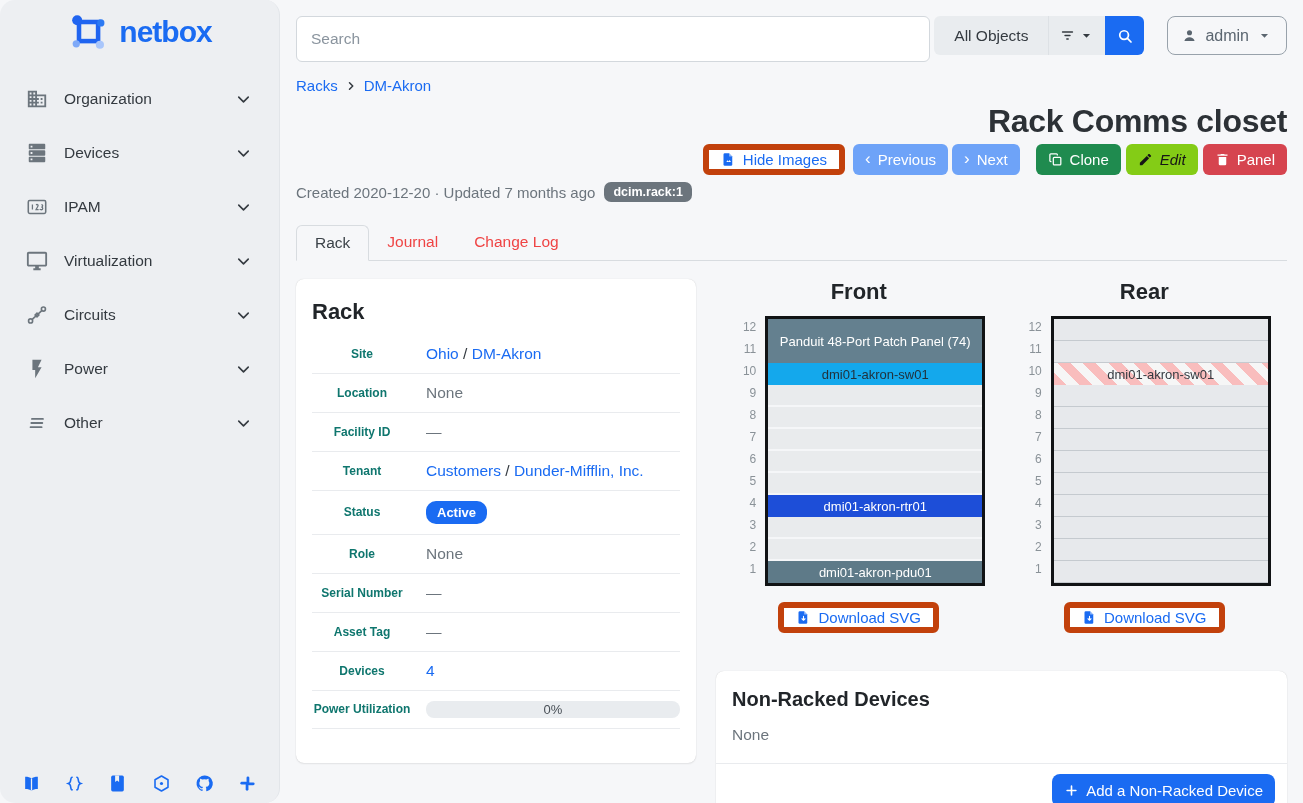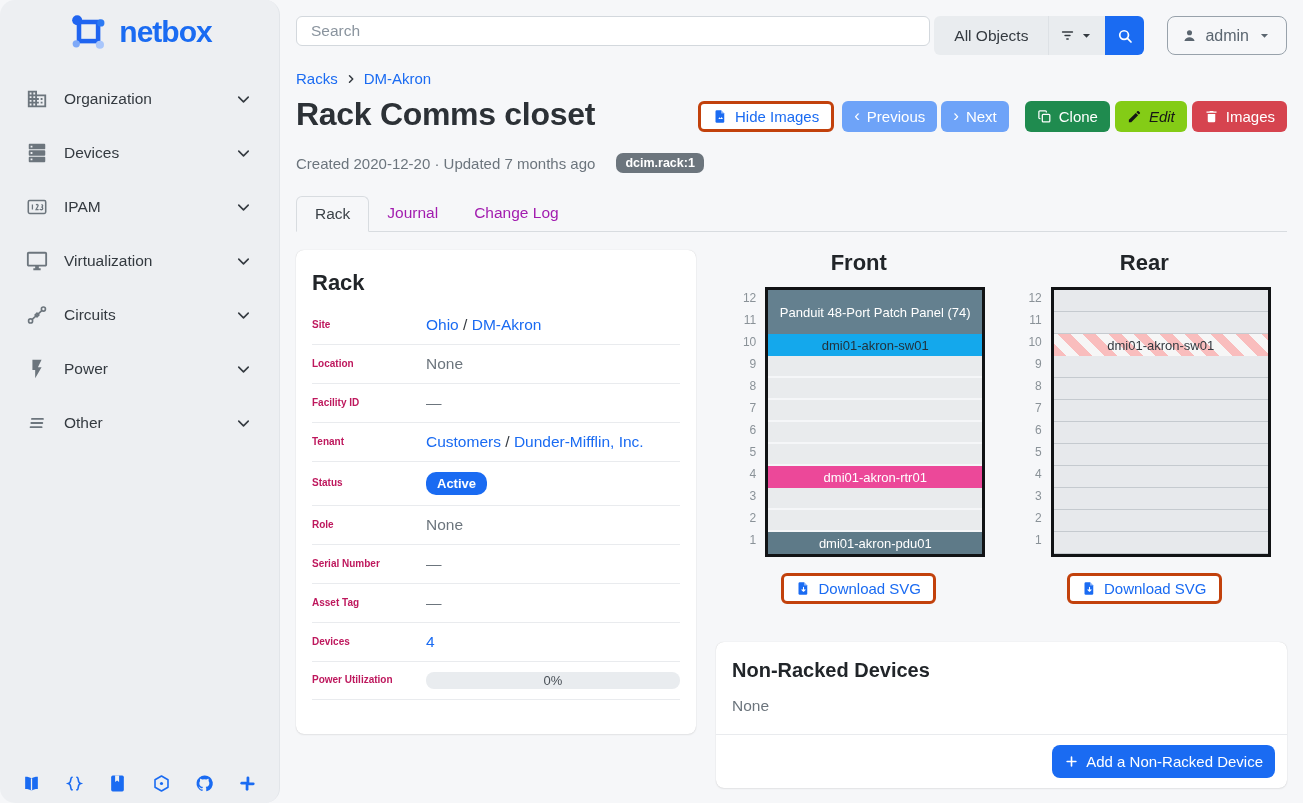--- a/index.html
+++ b/index.html
@@ -32,21 +32,21 @@
     display:flex; justify-content:space-between; padding:0 22px;
   }
   .side-footer .ficon { color:#1a6bf2; width:19px; height:19px; cursor:pointer; }
   .side-footer .ficon svg { width:19px; height:19px; }
 
   
   main { margin-left:280px; padding:16px; position:relative; }
 
   .search-row { display:flex; align-items:stretch; }
   .search-input {
-    flex:1; height:30px; border:1px solid #d3d8dd; border-radius:6px;
+    flex:1; height:46px; border:1px solid #d3d8dd; border-radius:6px;
     padding:0 14px; font-size:15.5px; background:#fff; color:#343a40; outline:none;
   }
   .search-input::placeholder { color:#8a949e; }
   .sgroup { display:flex; margin-left:4px; }
   .obj-btn {
     height:39px; border:none; background:#e9ecef; color:#343a40;
     font-size:15.5px; padding:0 20px; border-radius:6px 0 0 6px; cursor:pointer;
   }
   .filter-btn {
     height:39px; border:none; border-left:1px solid #dde1e5; background:#e9ecef;
@@ -61,61 +61,61 @@
   .user-btn {
     height:39px; margin-left:23px; border:1px solid #98a2ab; border-radius:8px;
     background:transparent; color:#5b6670; padding:0 13px;
     display:flex; align-items:center; gap:7px; font-size:16px; cursor:pointer;
   }
   .user-btn svg { width:17px; height:17px; }
 
   .breadcrumb { display:flex; align-items:center; gap:7px; margin-top:15px; font-size:15px; }
   .breadcrumb .bsep svg { width:12px; height:12px; }
 
-  .header-row { display:flex; align-items:center; margin-top:9px; }
+  .header-row { display:flex; align-items:flex-end; margin-top:9px;flex-direction:column; }
   h1.title { font-size:32px; font-weight:700; color:#2c3136; letter-spacing:-0.3px; }
   .actions { margin-left:auto; display:flex; gap:8px; margin-top:4px; }
   .btn {
     height:31px; padding:0 12px; border-radius:6px; font-size:15px; border:none;
     display:inline-flex; align-items:center; gap:7px; cursor:pointer; white-space:nowrap;
   }
   .btn svg { width:15px; height:15px; }
-  .btn-outline { background:#fff; border:3px solid #c2410c; color:#1a6bf2; }
+  .btn-outline { background:#fff; border:6px solid #c2410c; color:#1a6bf2; }
   .btn-soft { background:#6ea3f8; color:#fff; }
   .btn-soft .gl { font-size:17px; line-height:1; margin-top:-2px; }
   .btn-green { background:#1f8b4f; color:#fff; }
   .btn-yellow { background:#84cc16; color:#161616;font-style:italic; }
   .btn-red { background:#d6444f; color:#fff; }
   .pn-group { display:flex; gap:4px; }
   .cud-group { display:flex; gap:5px; margin-left:8px; }
 
-  .meta-row { margin-top:20px; color:#6c757d; font-size:15px; display:flex; align-items:center;gap:12px; }
+  .meta-row { margin-top:7px; color:#6c757d; font-size:15px; display:flex; align-items:center; }
   .id-badge {
     background:#6c757d; color:#fff; font-size:12.5px; font-weight:700;
     border-radius:7px; padding:3px 9px; margin-left:9px;
   }
 
   .tabs { display:flex; margin-top:23px; border-bottom:1px solid #d8dce0; }
   .tab { padding:8px 18px; font-size:15.5px; cursor:pointer; }
   .tab.active {
     background:#f6f7f9; border:1px solid #d8dce0; border-bottom:1px solid #f6f7f9;
     border-radius:6px 6px 0 0; margin-bottom:-1px; color:#3c4349;
   }
-  .tab.inactive { color:#a21caf; }
+  .tab.inactive { color:#ef4444; }
 
   .content { display:flex; gap:20px; margin-top:18px; align-items:flex-start; }
   .card {
     background:#fff; border-radius:8px;
     box-shadow:0 0 1px rgba(0,0,0,.18), 0 1px 2px rgba(0,0,0,.07);
   }
   .left-col { width:400px; flex:none; }
   .rack-card { padding:20px 16px 34px; }
   .rack-card h2 { font-size:22px; font-weight:700; color:#212529; margin-bottom:10px; }
   .prow { display:flex; align-items:center; padding:10px 0; border-bottom:1px solid #e9ebee; }
-  .plabel { width:100px; flex:none; font-weight:700; font-size:10px; color:#be185d; line-height:1.25; }
+  .plabel { width:100px; flex:none; font-weight:700; font-size:12px; color:#0f766e; line-height:1.25;text-align:center; }
   .pval { flex:1; font-size:15.5px; padding-left:14px; }
   .muted { color:#6c757d; }
   .badge-active {
     display:inline-block; background:#1a6bf2; color:#fff; font-size:13px; font-weight:700;
     border-radius:10px; padding:4px 11px;
   }
   .bar { position:relative; height:17px; background:#e9ecef; border-radius:8px; overflow:hidden; }
   .bar-fill { position:absolute; left:0; top:0; bottom:0; background:#1f8b4f; border-radius:8px 0 0 8px; }
   .bar-label {
     position:absolute; top:0; bottom:0; display:flex; align-items:center; justify-content:center;
@@ -396,21 +396,21 @@
               </svg>
           </span>
           <span>Edit</span>
         </button>
         <button class="btn btn-red">
           <span class="icon">
             <svg viewBox="0 0 24 24" fill="#fff">
                 <path d="M9 3v1H4v2h16V4h-5V3H9zM6 8h12v11a2 2 0 0 1-2 2H8a2 2 0 0 1-2-2V8z"></path>
               </svg>
           </span>
-          <span>Images</span>
+          <span>Panel</span>
         </button>
       </div>
     </div>
   </div>
 
   <div class="meta-row">
     <span>Created 2020-12-20 · Updated 7 months ago</span>
     <span class="id-badge">dcim.rack:1</span>
   </div>
 
@@ -508,21 +508,21 @@
                 <div class="slot"></div>
                 <div class="slot"></div>
                 <div class="slot"></div>
                 <div class="slot"></div>
                 <div class="slot"></div>
                 <div class="slot"></div>
                 <div class="slot"></div>
                 <div class="slot"></div>
                 <div class="device" style="top:0px;height:44px;color:#ffffff;background:#64808f;">Panduit 48-Port Patch Panel (74)</div>
                 <div class="device" style="top:44px;height:22px;color:#21323d;background:#14a8ec;">dmi01-akron-sw01</div>
-                <div class="device" style="top:176px;height:22px;color:#ffffff;background:#ec4899;">dmi01-akron-rtr01</div>
+                <div class="device" style="top:176px;height:22px;color:#ffffff;background:#1d4ed8;">dmi01-akron-rtr01</div>
                 <div class="device" style="top:242px;height:22px;color:#ffffff;background:#5e7a88;">dmi01-akron-pdu01</div>
               </div>
           </div>
           <div class="dl-row">
             <button class="btn btn-outline">
               <span class="icon">
                 <svg viewBox="0 0 24 24" fill="#1a6bf2">
                     <path d="M6 2h7l5 5v13a2 2 0 0 1-2 2H6a2 2 0 0 1-2-2V4a2 2 0 0 1 2-2z"></path>
                     <path d="M13 2v5h5" fill="#fff" opacity=".5"></path>
                     <path d="M12 10v6.2M9.6 14l2.4 2.4 2.4-2.4" stroke="#fff" stroke-width="1.7" fill="none" stroke-linecap="round" stroke-linejoin="round"></path>

